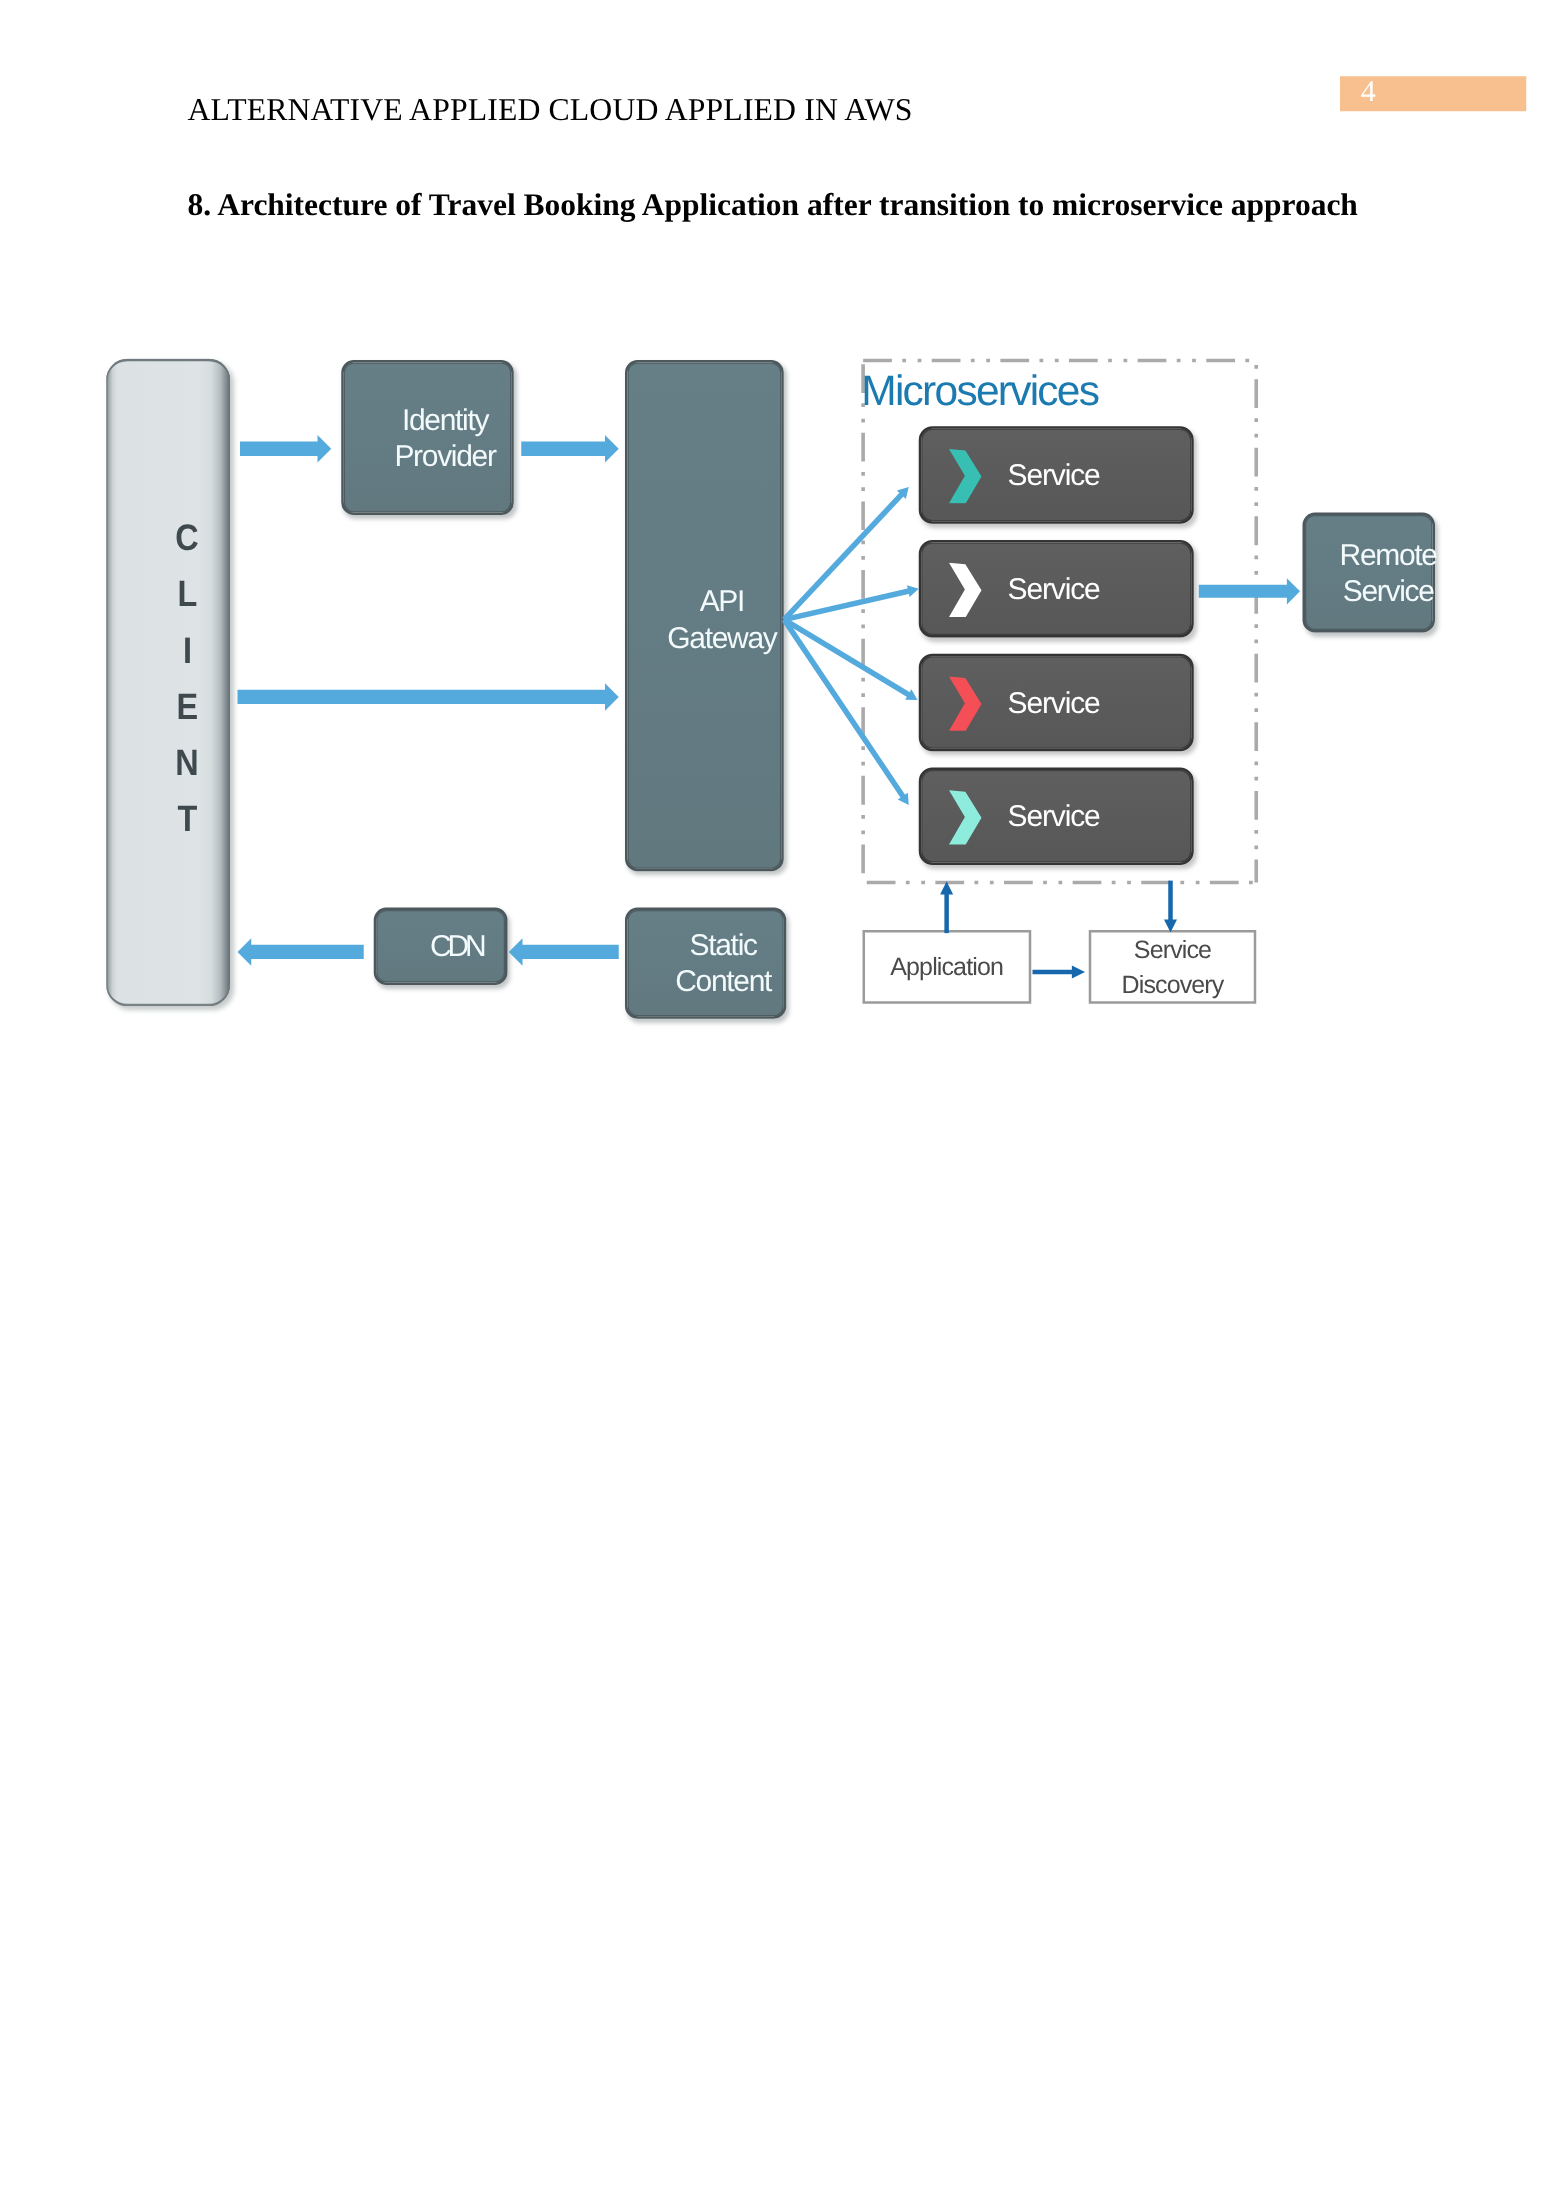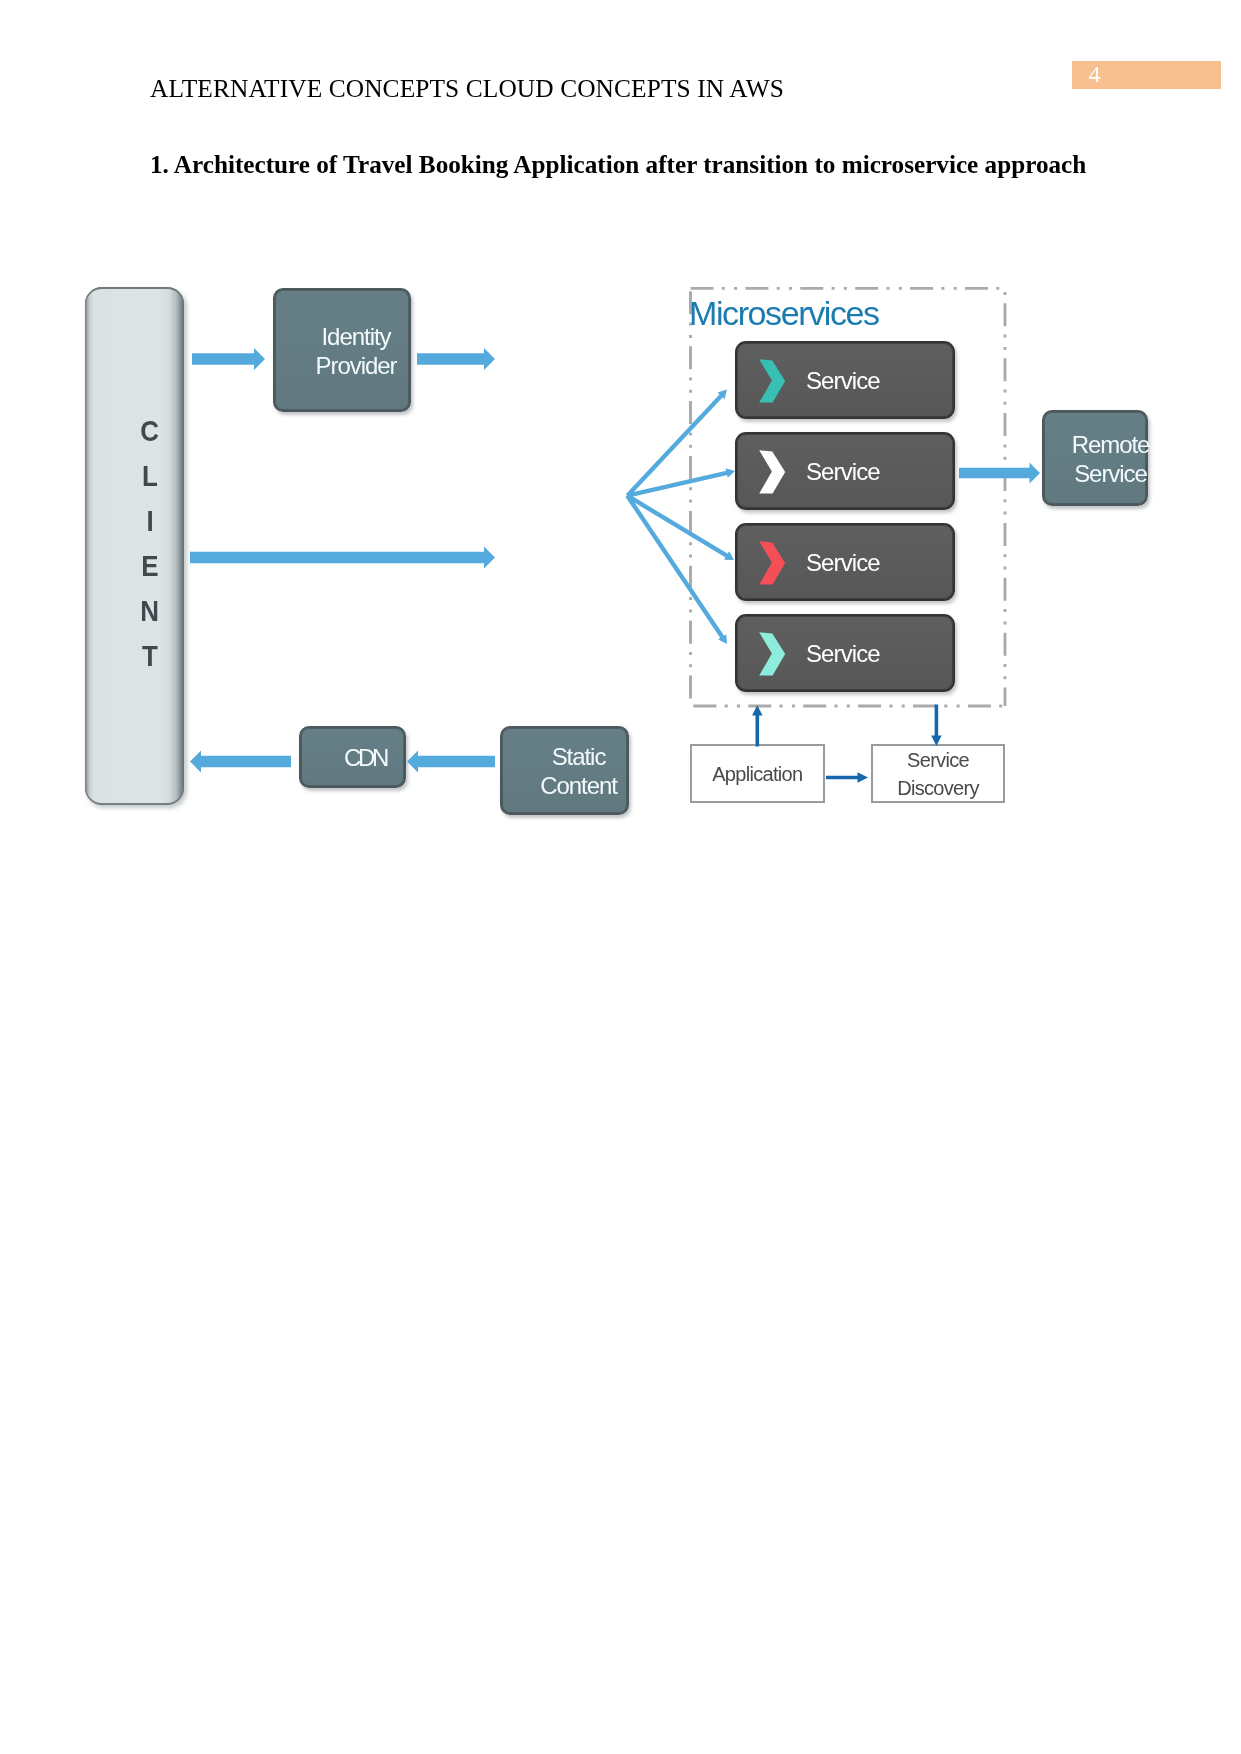--- a/index.html
+++ b/index.html
@@ -100,27 +100,27 @@
   }
   .plbl{font-family:"Liberation Sans",sans-serif;font-size:20px;letter-spacing:-0.7px;color:#4A4A4A;text-align:center;line-height:27.2px;position:relative;top:1px;}
   #box-mgmt{left:689.8px;top:744px;width:135px;height:59px;}
   #box-disc{left:870.8px;top:744px;width:134.4px;height:59px;}
 </style>
 </head>
 <body>
 
 <div id="page">
 
-  <div id="running-header">ALTERNATIVE CONCEPTS CLOUD CONCEPTS IN AWS</div>
+  <div id="running-header">ALTERNATIVE APPLIED CLOUD APPLIED IN AWS</div>
 
   <div id="page-badge">
     <span>4</span>
   </div>
 
-  <div id="section-heading">1. Architecture of Travel Booking Application after transition to microservice approach</div>
+  <div id="section-heading">8. Architecture of Travel Booking Application after transition to microservice approach</div>
 
   <div id="diagram">
 
     <div id="ms-frame">
       <svg width="328" height="430" viewBox="0 0 328 430" xmlns="http://www.w3.org/2000/svg">
         <g fill="none" stroke="#AAAAAA" stroke-width="2.9" stroke-dasharray="23 8.3 3 9.3 3 8.3">
           <line x1="6.5" y1="6.4" x2="321" y2="6.4" stroke-dashoffset="0"></line>
           <line x1="6.5" y1="6.4" x2="6.5" y2="424" stroke-dashoffset="52"></line>
           <line x1="6.5" y1="424" x2="321" y2="424" stroke-dashoffset="52"></line>
           <line x1="321" y1="6.4" x2="321" y2="424" stroke-dashoffset="40"></line>
@@ -137,20 +137,23 @@
           <span>E</span>
           <span>N</span>
           <span>T</span>
         </div>
     </div>
 
     <div id="box-idp" class="node teal">
       <span class="lbl">Identity<br>Provider</span>
     </div>
 
+    <div id="box-apigw" class="node teal">
+      <span class="lbl">API<br>Gateway</span>
+    </div>
 
     <div id="box-cdn" class="node teal">
       <span class="lbl">CDN</span>
     </div>
 
     <div id="box-static" class="node teal">
       <span class="lbl">Static<br>Content</span>
     </div>
 
     <div id="box-remote" class="node teal">

